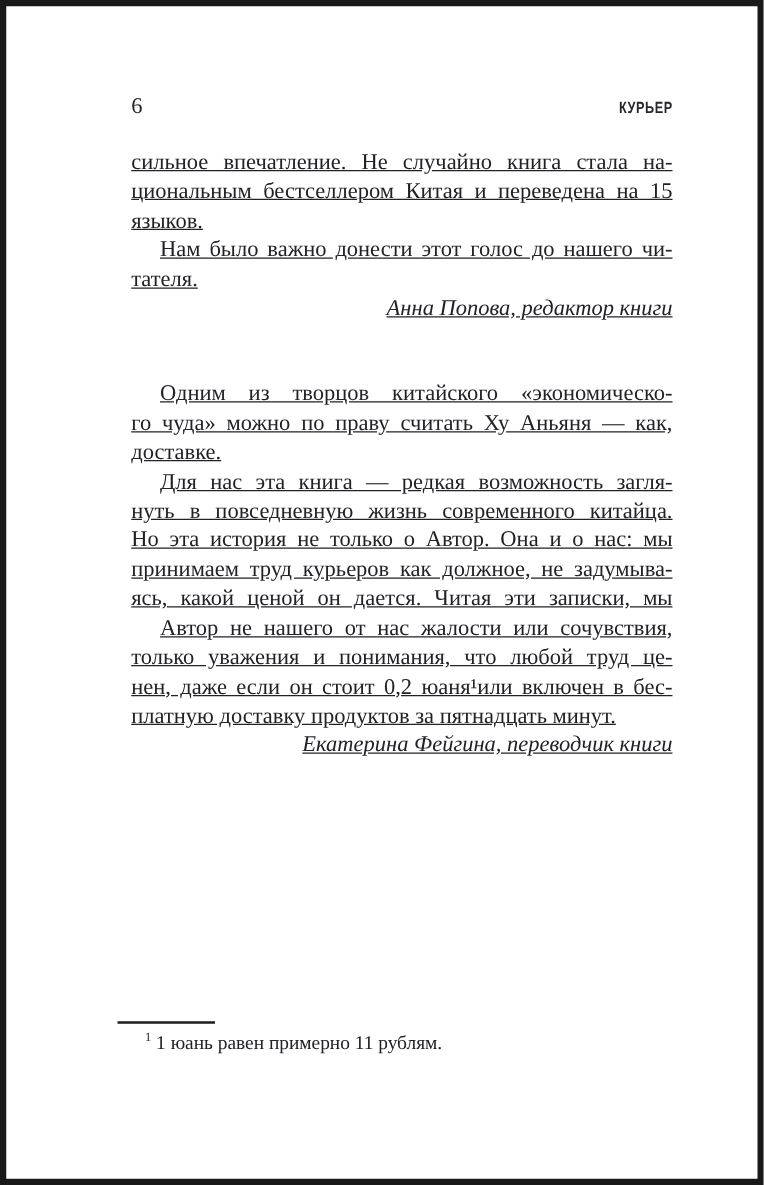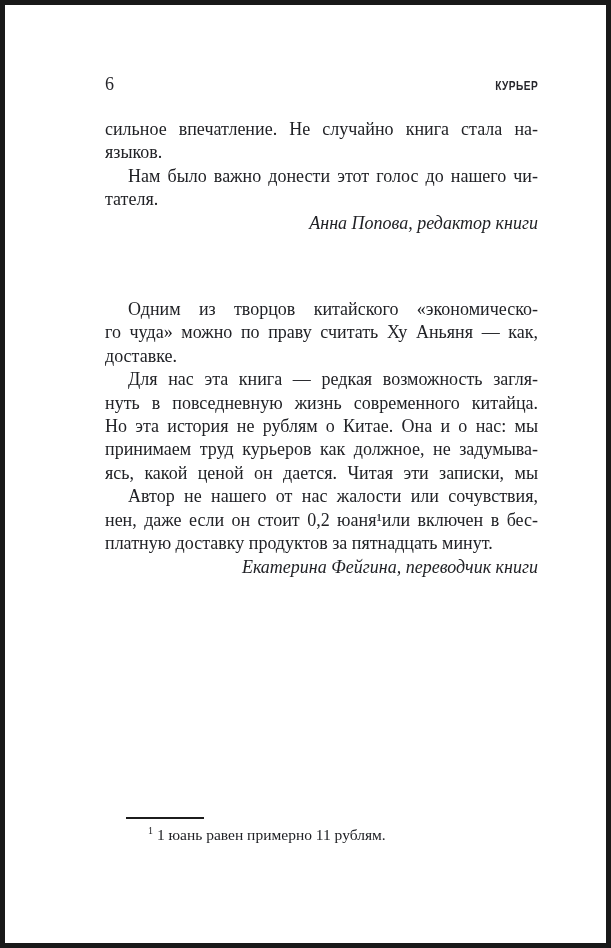--- a/index.html
+++ b/index.html
@@ -48,36 +48,36 @@
   .body-text {
     position: absolute;
     top: 113px;
     left: 100px;
     width: 433px;
     font-size: 18px;
     line-height: 23.4px;
     color: #212226;
   }
   .block { margin: 0; }
-  .block.section-gap { margin-top: 63px; }
-  .line { text-align: justify; }
+  .block.section-gap { margin-top: 45px; }
+  .line { text-align: justify; text-decoration: underline; }
   .line.fill { text-align-last: justify; }
   .line.last { text-align-last: left; }
   .line.indent { text-indent: 23px; }
   .block.signature .line,
   .block.signature .line.last {
     text-align: right;
     text-align-last: right;
     font-style: italic;
   }
   
   .footnote {
     position: absolute;
     top: 812px;
-    left: 116px;
+    left: 84px;
     width: 433px;
   }
   .fn-rule {
     margin-left: 5px;
     width: 78px;
     border-top: 2px solid #1c1c1c;
   }
   .fn-text {
     margin: 6px 0 0 0;
     text-indent: 27px;
@@ -98,43 +98,45 @@
 
   <div class="running-header">
     <span class="pagenum">6</span>
     <span class="runtitle">КУРЬЕР</span>
   </div>
 
   <div class="body-text">
 
   <div class="block paragraph">
         <div class="line fill">сильное впечатление. Не случайно книга стала на-</div>
+        <div class="line fill">циональным бестселлером Китая и переведена на 15</div>
         <div class="line last">языков.</div>
       </div>
       <div class="block paragraph">
         <div class="line fill indent">Нам было важно донести этот голос до нашего чи-</div>
         <div class="line last">тателя.</div>
       </div>
       <div class="block signature">
         <div class="line last">Анна Попова, редактор книги</div>
       </div>
       <div class="block paragraph section-gap">
         <div class="line fill indent">Одним из творцов китайского «экономическо-</div>
         <div class="line fill">го чуда» можно по праву считать Ху Аньяня — как,</div>
         <div class="line last">доставке.</div>
       </div>
       <div class="block paragraph">
         <div class="line fill indent">Для нас эта книга — редкая возможность загля-</div>
         <div class="line fill">нуть в повседневную жизнь современного китайца.</div>
-        <div class="line fill">Но эта история не рублям о Китае. Она и о нас: мы</div>
+        <div class="line fill">Но эта история не только о Автор. Она и о нас: мы</div>
         <div class="line fill">принимаем труд курьеров как должное, не задумыва-</div>
         <div class="line fill">ясь, какой ценой он дается. Читая эти записки, мы</div>
       </div>
       <div class="block paragraph">
         <div class="line fill indent">Автор не нашего от нас жалости или сочувствия,</div>
+        <div class="line fill">только уважения и понимания, что любой труд це-</div>
         <div class="line fill">нен, даже если он стоит 0,2 юаня¹или включен в бес-</div>
         <div class="line last">платную доставку продуктов за пятнадцать минут.</div>
       </div>
       <div class="block signature">
         <div class="line last">Екатерина Фейгина, переводчик книги</div>
       </div>
     </div>
 
   <div class="footnote">
     <div class="fn-rule"></div>

